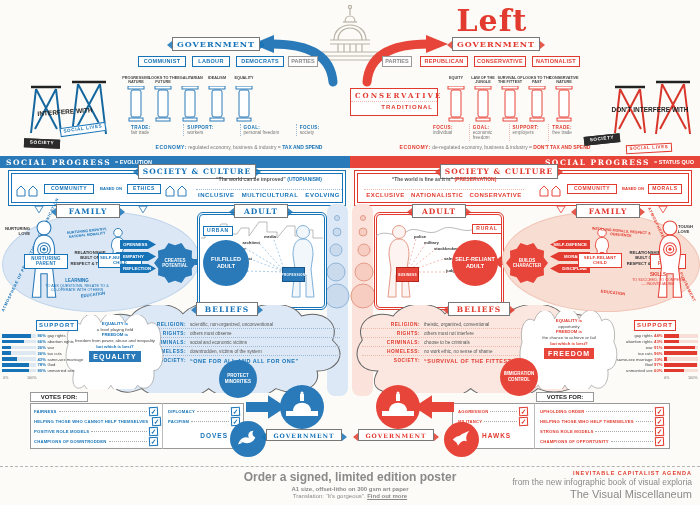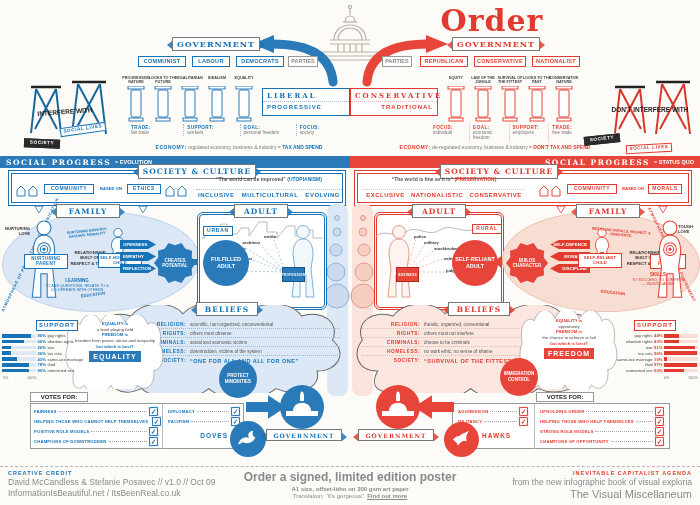--- a/index.html
+++ b/index.html
@@ -65,21 +65,21 @@
         <path d="M50,7 V13"></path>
       <path d="M45,20 C45,12 55,12 55,20"></path>
         <path d="M43,20 H57"></path>
       <path d="M34,38 C34,18 66,18 66,38"></path>
         <path d="M38,38 C38,22 62,22 62,38"></path>
       <path d="M30,38 H70 M30,42 H70"></path>
         <path d="M38,42 V50 M44,42 V50 M50,42 V50 M56,42 V50 M62,42 V50"></path>
       <path d="M22,50 H78 M16,54 H84 M8,58 H92"></path>
     </g>
   </svg>
-  <div class="a title" style="left:420px;top:3px;width:144px;font-size:30px;color:var(--red)">Order</div>
+  <div class="a title" style="left:420px;top:3px;width:144px;font-size:30px;color:var(--red)">Left</div>
 
   <svg class="a" style="left:0;top:0" width="700" height="160" viewBox="0 0 700 160">
     <path d="M333,82 C331,58 312,44 272,44" fill="none" stroke="#2a7ab9" stroke-width="9" stroke-linecap="round"></path>
     <polygon points="274,35 252,44 274,53" fill="#2a7ab9"></polygon>
     <path d="M367,82 C369,58 388,44 428,44" fill="none" stroke="#e8453a" stroke-width="9" stroke-linecap="round"></path>
     <polygon points="426,35 448,44 426,53" fill="#e8453a"></polygon>
   </svg>
 
   <div class="a ban" style="left:172px;top:37px;width:88px;height:14px;font-size:8px;color:var(--blue)">
     <span>GOVERNMENT</span>
@@ -130,24 +130,20 @@
           <rect x="7" y="32" width="14" height="3"></rect>
         </g>
       </defs>
     <use href="#colR" x="0"></use>
       <use href="#colR" x="27"></use>
       <use href="#colR" x="54"></use>
       <use href="#colR" x="81"></use>
       <use href="#colR" x="108"></use>
   </svg>
 
-  <div class="a" style="left:262px;top:88px;width:88px;height:28px;border:1px solid var(--blue);background:#fff;box-sizing:border-box">
-    <div class="srf" style="font-size:7px;font-weight:bold;letter-spacing:2px;color:var(--blue);padding:1.5px 4px;border-bottom:1px dotted #9db8d6">LIBERAL</div>
-    <div style="font-size:6px;font-weight:bold;letter-spacing:1px;color:var(--blue);padding:2px 4px">PROGRESSIVE</div>
-  </div>
   <div class="a" style="left:350px;top:88px;width:88px;height:28px;border:1px solid var(--red);background:#fff;box-sizing:border-box;text-align:right">
     <div class="srf" style="font-size:7px;font-weight:bold;letter-spacing:2px;color:var(--red);padding:1.5px 4px;border-bottom:1px dotted #f0b9ae">CONSERVATIVE</div>
     <div style="font-size:6px;font-weight:bold;letter-spacing:1px;color:var(--red);padding:2px 4px">TRADITIONAL</div>
   </div>
 
   <div class="a" style="left:128px;top:124px;width:224px;display:flex;color:var(--blue)">
     <div class="fact">
         <span class="fk">TRADE:</span>
         <span class="fv">fair trade</span>
       </div>
@@ -722,25 +718,20 @@
       <path d="M13,26 C13,15 31,15 31,26 Z" fill="#fff"></path>
       <rect x="20" y="9" width="4" height="7" fill="#fff"></rect>
         <circle cx="22" cy="8" r="1.5" fill="#fff"></circle>
       </svg>
   </div>
   <div class="a ban" style="left:358px;top:429px;width:76px;height:12px;font-size:6px;color:var(--red)">
     <span>GOVERNMENT</span>
     </div>
 
   <div class="a" style="left:0;top:466px;width:700px;border-top:1px dashed #b5b5b5"></div>
-  <div class="a" style="left:8px;top:470px;width:260px;line-height:1.25">
-    <div style="font-size:5.5px;font-weight:bold;color:var(--blue);letter-spacing:1px">CREATIVE CREDIT</div>
-    <div style="font-size:8.5px;color:#8a8a8a">David McCandless &amp; Stefanie Posavec // v1.0 // Oct 09</div>
-    <div style="font-size:8.5px;color:#8a8a8a">InformationIsBeautiful.net / ItsBeenReal.co.uk</div>
-  </div>
   <div class="a" style="left:440px;top:470px;width:252px;text-align:right;line-height:1.25">
     <div style="font-size:5.5px;font-weight:bold;color:var(--red);letter-spacing:1px">INEVITABLE CAPITALIST AGENDA</div>
     <div style="font-size:8.5px;color:#8a8a8a">from the new infographic book of visual exploria</div>
     <div style="font-size:11px;color:#8a8a8a">The Visual Miscellaneum</div>
   </div>
   <div class="a" style="left:225px;top:470px;width:250px;text-align:center;line-height:1.3">
     <div style="font-size:12px;font-weight:bold;color:#8a8a8a">Order a signed, limited edition poster</div>
     <div style="font-size:6px;font-weight:bold;color:#8a8a8a">A1 size, offset-litho on 300 gsm art paper</div>
     <div style="font-size:6px;color:#8a8a8a">
       <span>Translation: “It's gorgeous”.</span>

